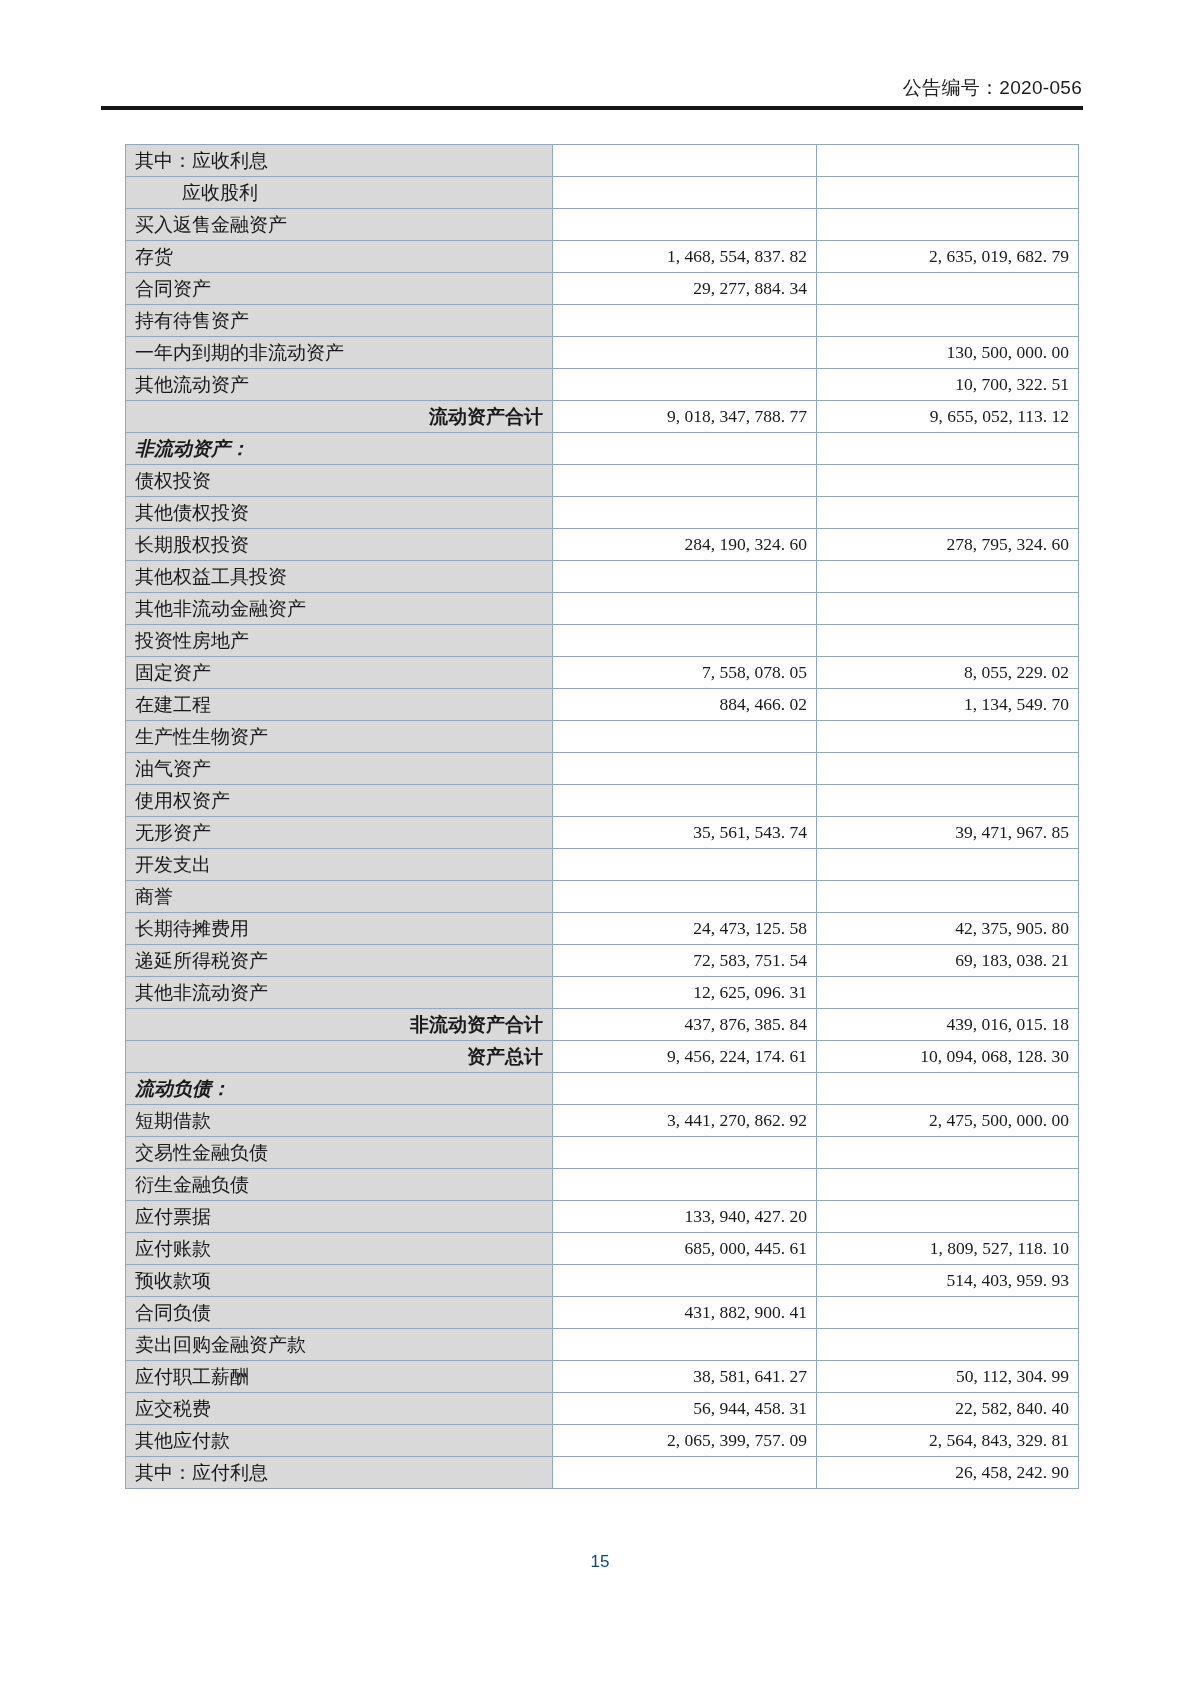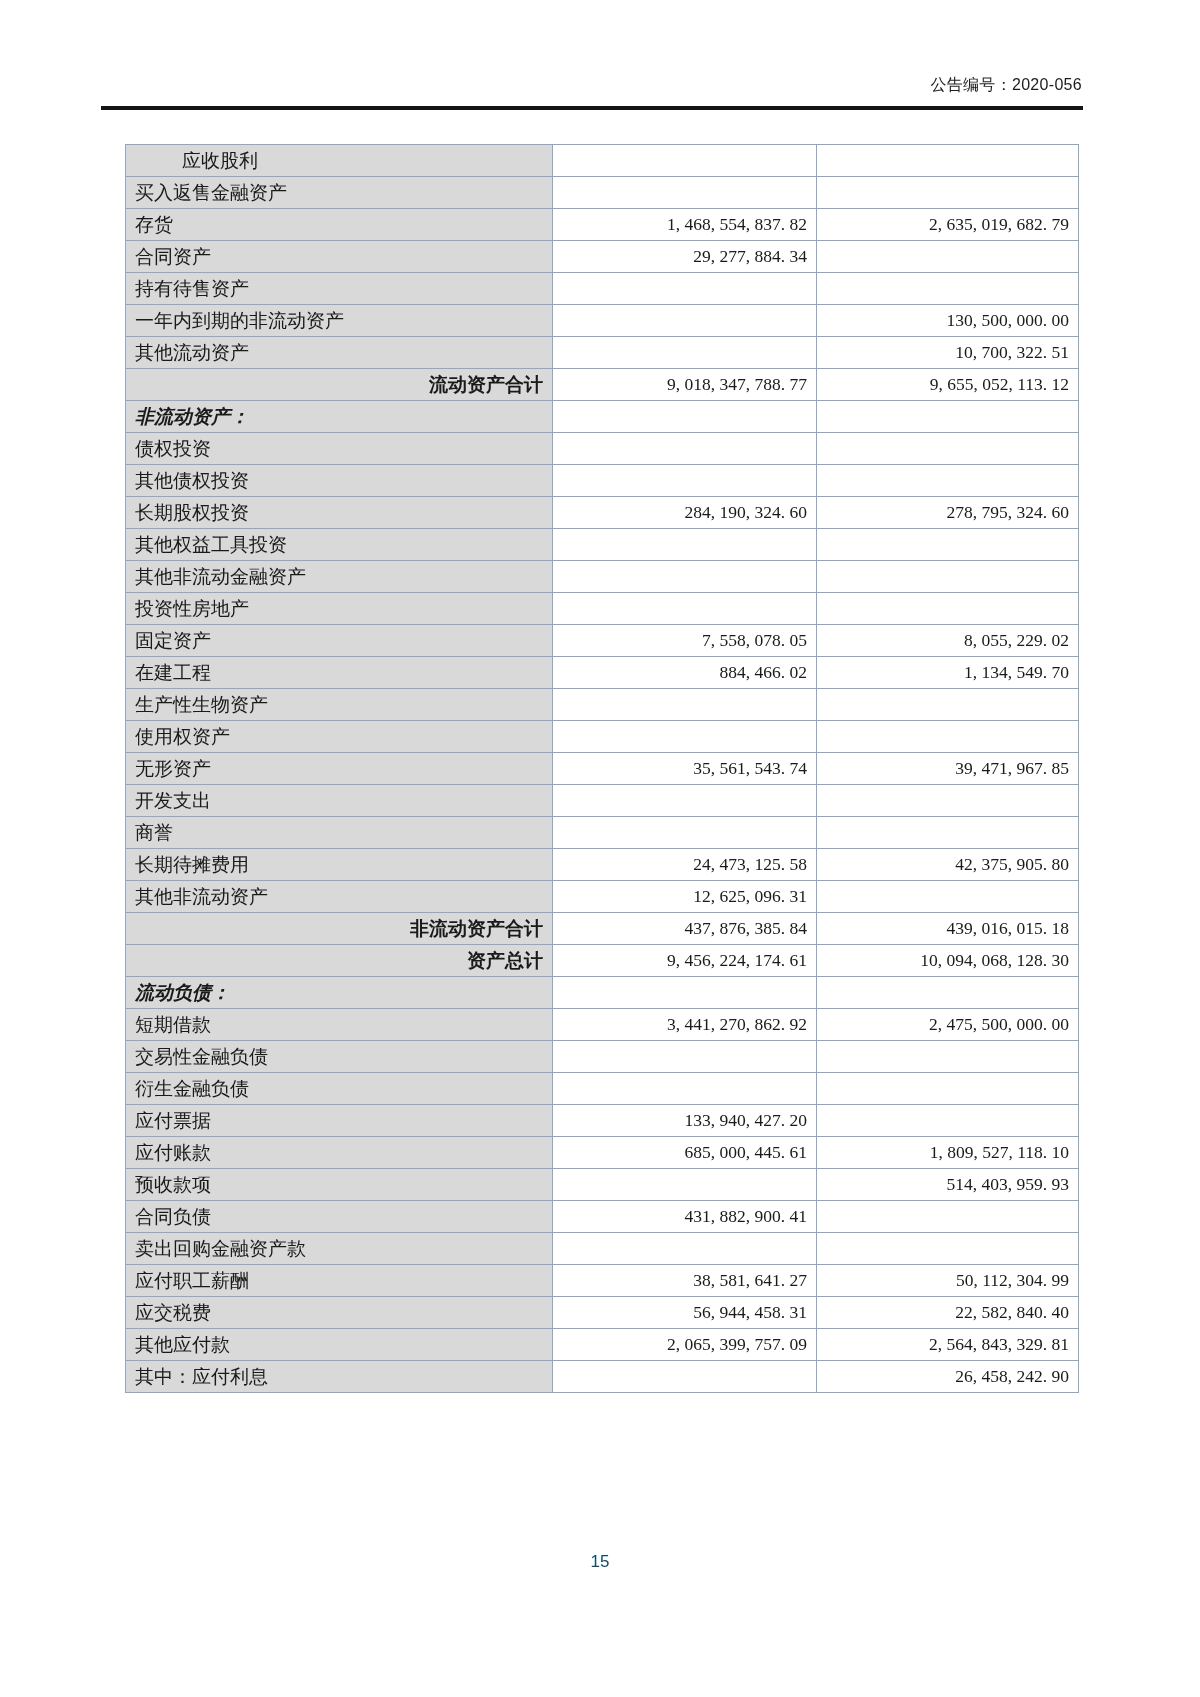--- a/index.html
+++ b/index.html
@@ -3,21 +3,21 @@
 <meta charset="utf-8">
 <style>
   html,body { margin:0; padding:0; background:#ffffff; }
   .page {
     position:relative; width:1200px; height:1697px; background:#ffffff;
     font-family:"Liberation Serif","DejaVu Serif",serif; color:#1a1a1a; overflow:hidden;
   }
   .doc-header {
     position:absolute; top:75px; right:118px;
     font-family:"Liberation Sans","DejaVu Sans",sans-serif;
-    font-size:16px; color:#1c1c1c; letter-spacing:0.3px;
+    font-size:19px; color:#1c1c1c; letter-spacing:0.3px;
   }
   .header-rule {
     position:absolute; top:106px; left:101px; width:982px; height:3.5px;
     background:#151515;
   }
   table.fin-table {
     position:absolute; top:144px; left:125px; width:953px;
     border-collapse:collapse; table-layout:fixed;
   }
   .fin-table td {
@@ -51,20 +51,25 @@
   <div class="header-rule"></div>
 
   <table class="fin-table">
     <colgroup>
       <col style="width:427px">
       <col style="width:264px">
       <col style="width:262px">
     </colgroup>
     <tbody>
         <tr class="row-item">
+          <td class="label">其中：应收利息</td>
+          <td class="num"></td>
+          <td class="num"></td>
+        </tr>
+        <tr class="row-item">
           <td class="label indent">应收股利</td>
           <td class="num"></td>
           <td class="num"></td>
         </tr>
         <tr class="row-item">
           <td class="label">买入返售金融资产</td>
           <td class="num"></td>
           <td class="num"></td>
         </tr>
         <tr class="row-item">
@@ -141,20 +146,25 @@
           <td class="label">在建工程</td>
           <td class="num">884, 466. 02</td>
           <td class="num">1, 134, 549. 70</td>
         </tr>
         <tr class="row-item">
           <td class="label">生产性生物资产</td>
           <td class="num"></td>
           <td class="num"></td>
         </tr>
         <tr class="row-item">
+          <td class="label">油气资产</td>
+          <td class="num"></td>
+          <td class="num"></td>
+        </tr>
+        <tr class="row-item">
           <td class="label">使用权资产</td>
           <td class="num"></td>
           <td class="num"></td>
         </tr>
         <tr class="row-item">
           <td class="label">无形资产</td>
           <td class="num">35, 561, 543. 74</td>
           <td class="num">39, 471, 967. 85</td>
         </tr>
         <tr class="row-item">
@@ -164,20 +174,25 @@
         </tr>
         <tr class="row-item">
           <td class="label">商誉</td>
           <td class="num"></td>
           <td class="num"></td>
         </tr>
         <tr class="row-item">
           <td class="label">长期待摊费用</td>
           <td class="num">24, 473, 125. 58</td>
           <td class="num">42, 375, 905. 80</td>
+        </tr>
+        <tr class="row-item">
+          <td class="label">递延所得税资产</td>
+          <td class="num">72, 583, 751. 54</td>
+          <td class="num">69, 183, 038. 21</td>
         </tr>
         <tr class="row-item">
           <td class="label">其他非流动资产</td>
           <td class="num">12, 625, 096. 31</td>
           <td class="num"></td>
         </tr>
         <tr class="row-total">
           <td class="label">非流动资产合计</td>
           <td class="num">437, 876, 385. 84</td>
           <td class="num">439, 016, 015. 18</td>

